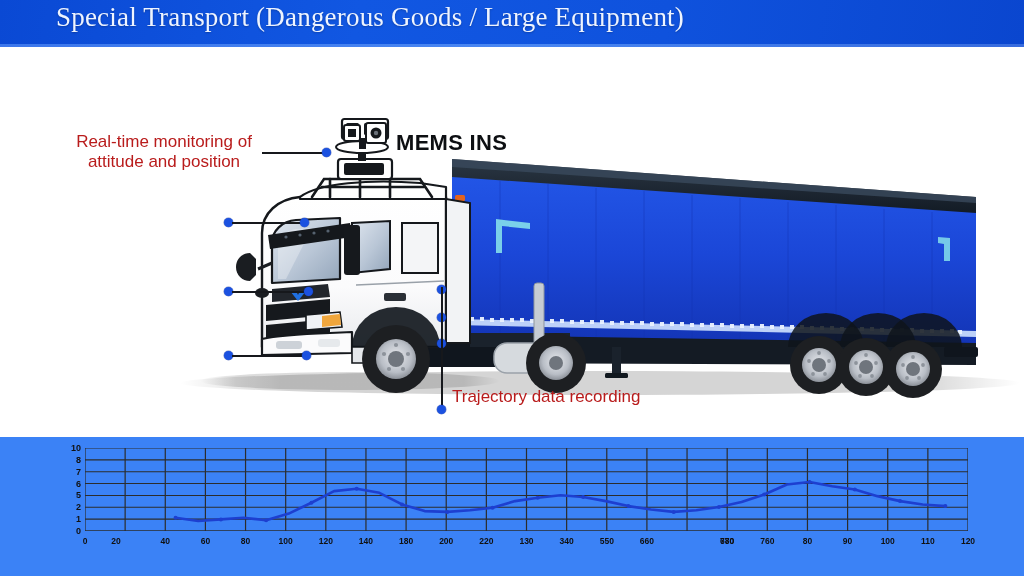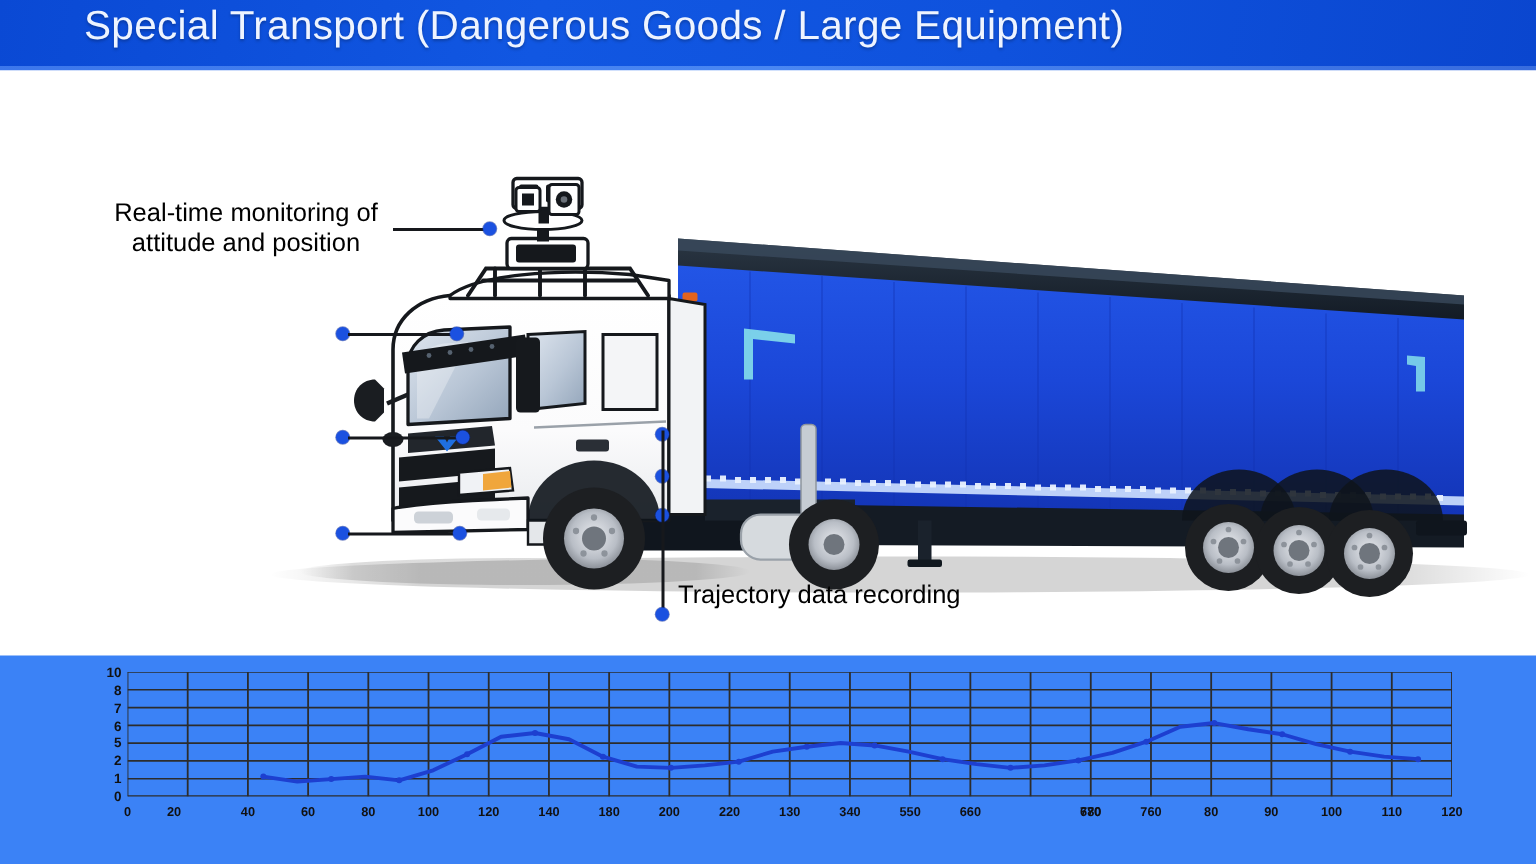--- a/index.html
+++ b/index.html
@@ -19,29 +19,30 @@
   #header-underline{
     position:absolute;left:0;top:44px;width:1024px;height:3px;
     background:linear-gradient(90deg,#1a5fe8 0%,#2a72f0 50%,#1552d8 100%);
     opacity:.85;
   }
   #header-title{
     position:absolute;left:56px;top:2px;
     font-size:27px;color:#eef4ff;letter-spacing:.2px;
     text-shadow:0 1px 2px rgba(0,0,0,.25);
     white-space:nowrap;
+    font-family:Liberation Serif, serif;
   }
 
   
   #scene{position:absolute;left:0;top:47px;width:1024px;height:390px;background:#fff;}
 
   
   .callout{
     position:absolute;
-    font-size:17px;color:#000000;
+    font-size:17px;color:#b91c1c;
     white-space:nowrap;
     line-height:1.18;
   }
   .callout.two-line{white-space:normal;text-align:center;}
   .dot{
     position:absolute;width:9px;height:9px;border-radius:50%;
     background:#1b51e0;box-shadow:0 0 0 .5px rgba(10,40,150,.55);
   }
   .leader{position:absolute;background:#16181c;}
   .leader.h{height:1.6px;}
@@ -335,20 +336,21 @@
       <rect x="346" y="76" width="13" height="12" rx="1.5" fill="#15181c"></rect>
       <rect x="364" y="76" width="13" height="12" rx="1.5" fill="#15181c"></rect>
 
       <rect x="344" y="78" width="16" height="16" rx="2" fill="#ffffff" stroke="#15181c" stroke-width="2"></rect>
       <rect x="348" y="82" width="8" height="8" fill="#15181c"></rect>
       <rect x="366" y="76" width="20" height="20" rx="2" fill="#ffffff" stroke="#15181c" stroke-width="2"></rect>
       <circle cx="376" cy="86" r="5.5" fill="#15181c"></circle>
       <circle cx="376" cy="86" r="2.2" fill="#6a7078"></circle>
     </svg>
 
+    <div id="mems-label">MEMS INS</div>
 
     <div class="callout two-line" style="left:66px;top:85px;width:196px;">Real-time monitoring of attitude and position</div>
     <div class="leader h" style="left:262px;top:105px;width:64px;"></div>
     <div class="dot" style="left:322px;top:101px;"></div>
 
     <div class="dot" style="left:224px;top:171px;"></div>
     <div class="leader h" style="left:232px;top:175px;width:72px;"></div>
     <div class="dot" style="left:300px;top:171px;"></div>
 
     <div class="dot" style="left:224px;top:240px;"></div>

